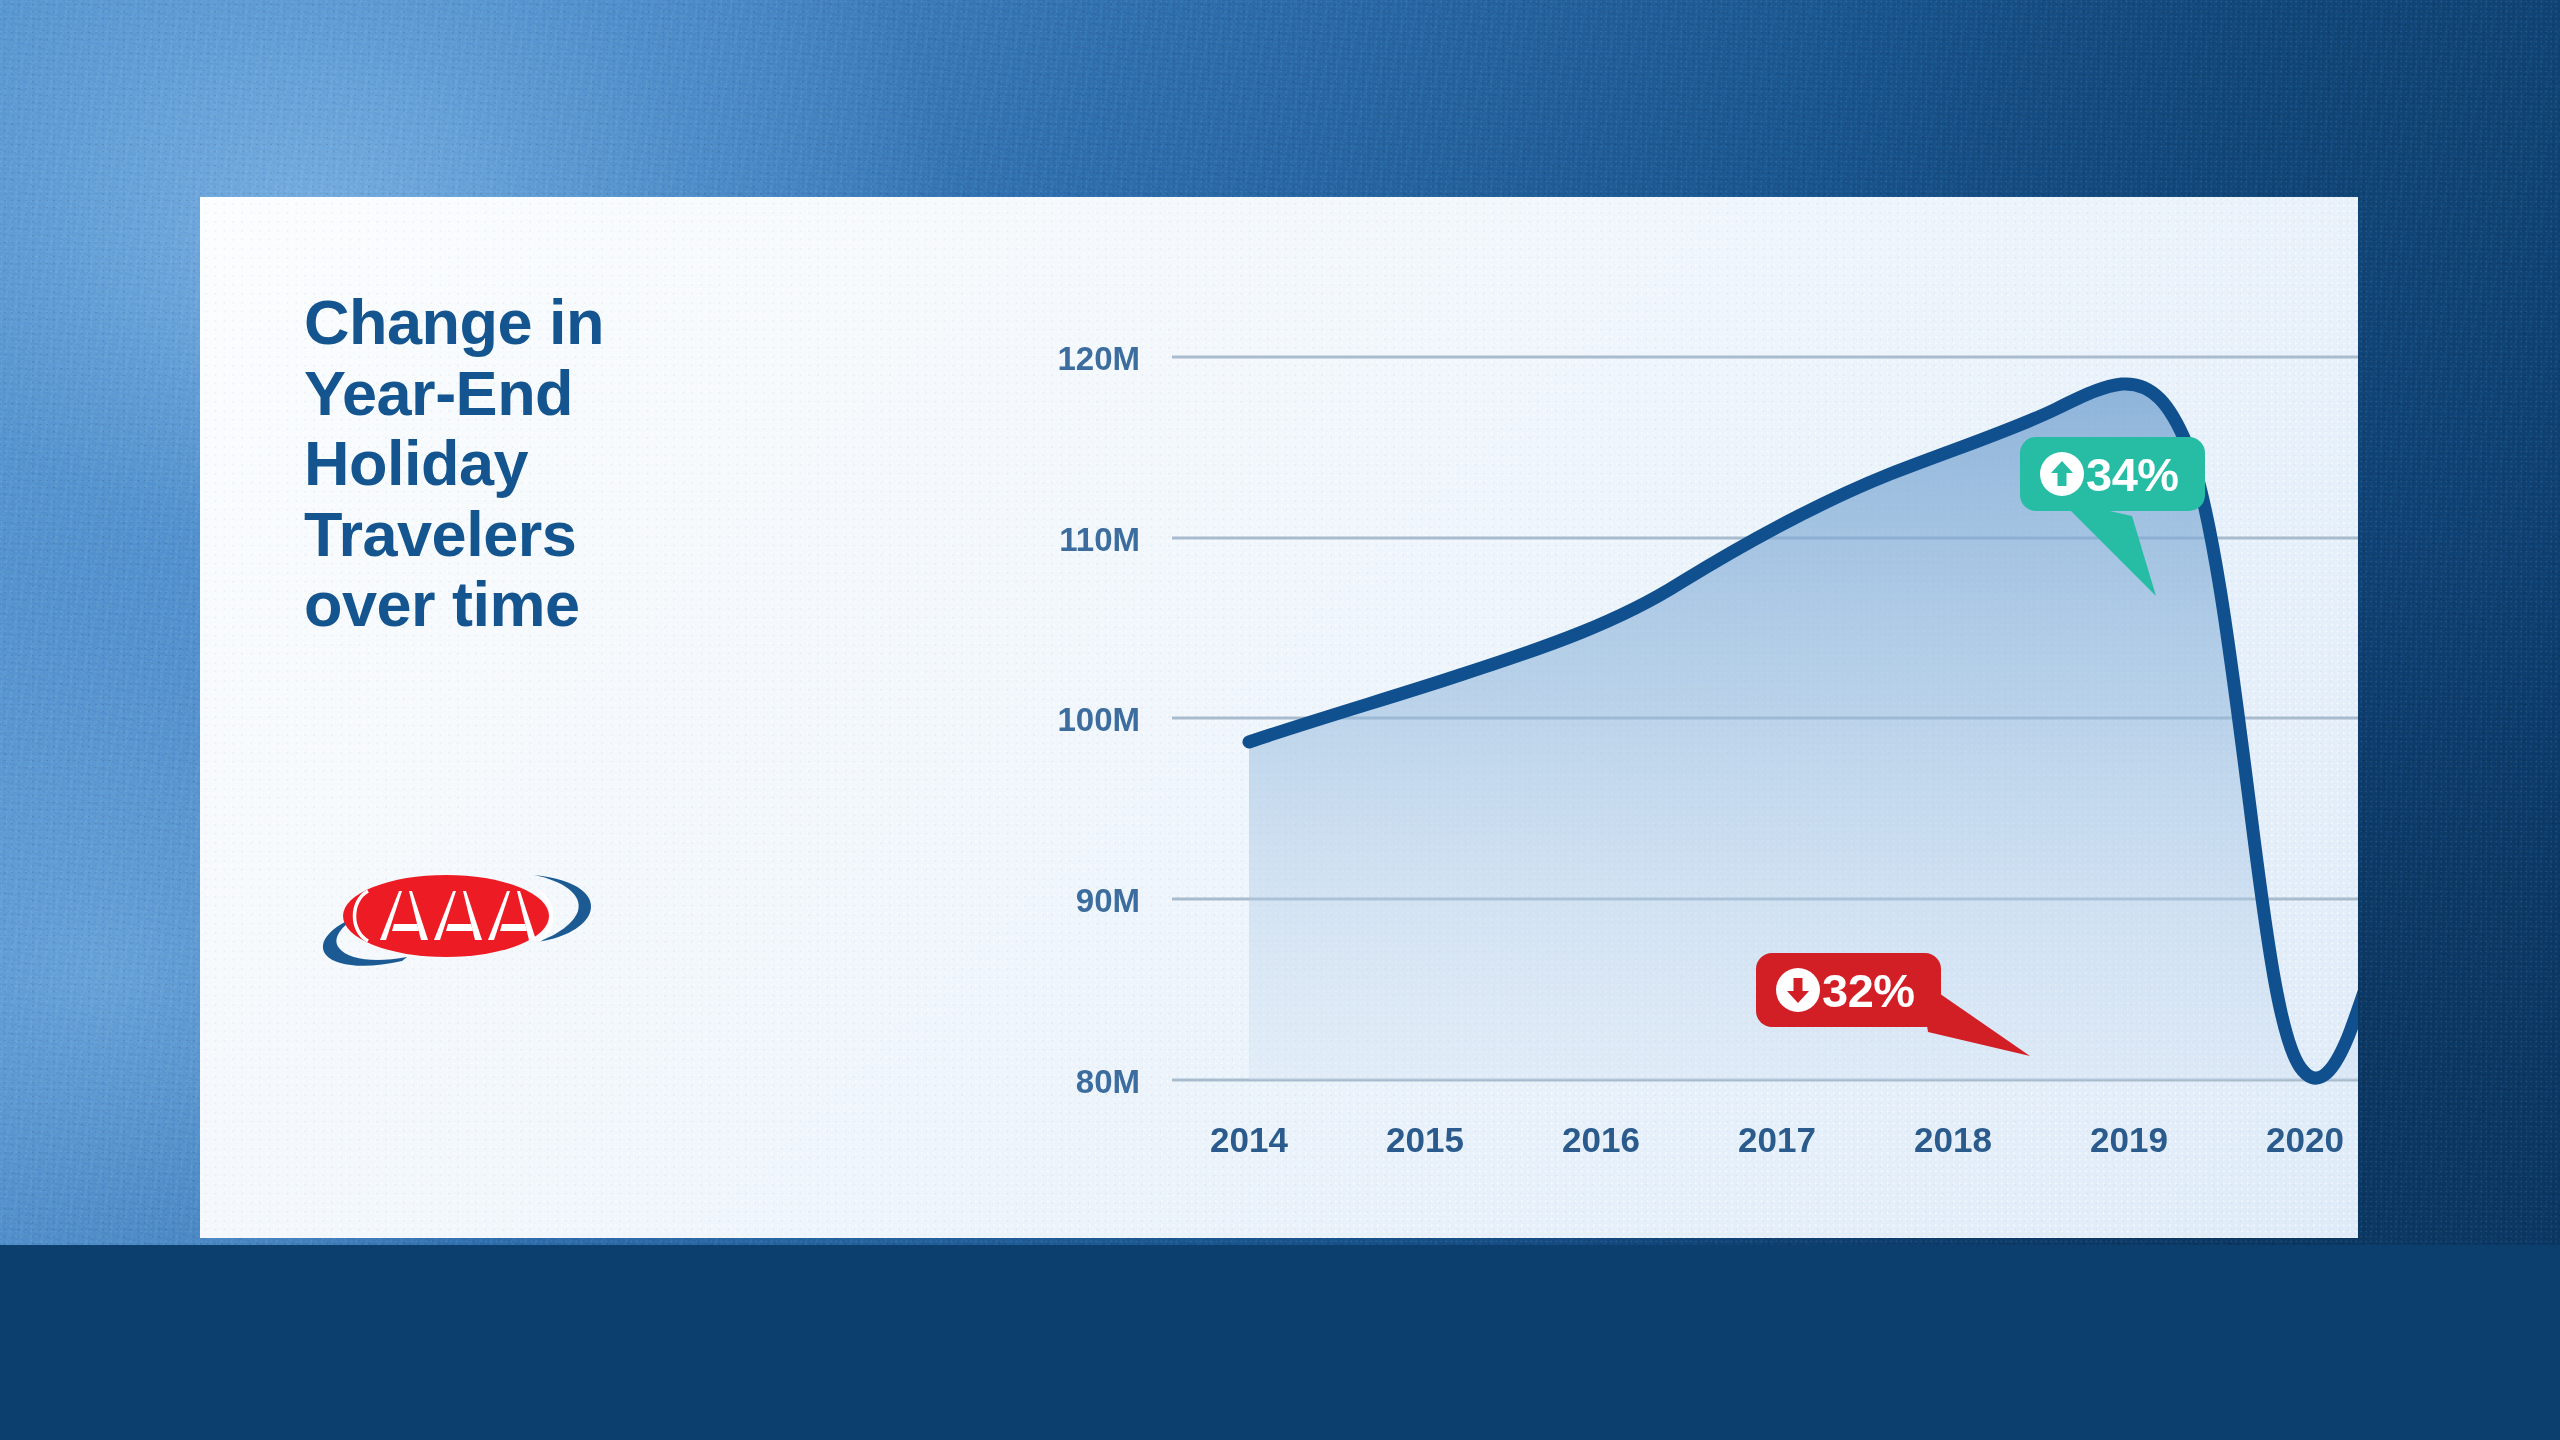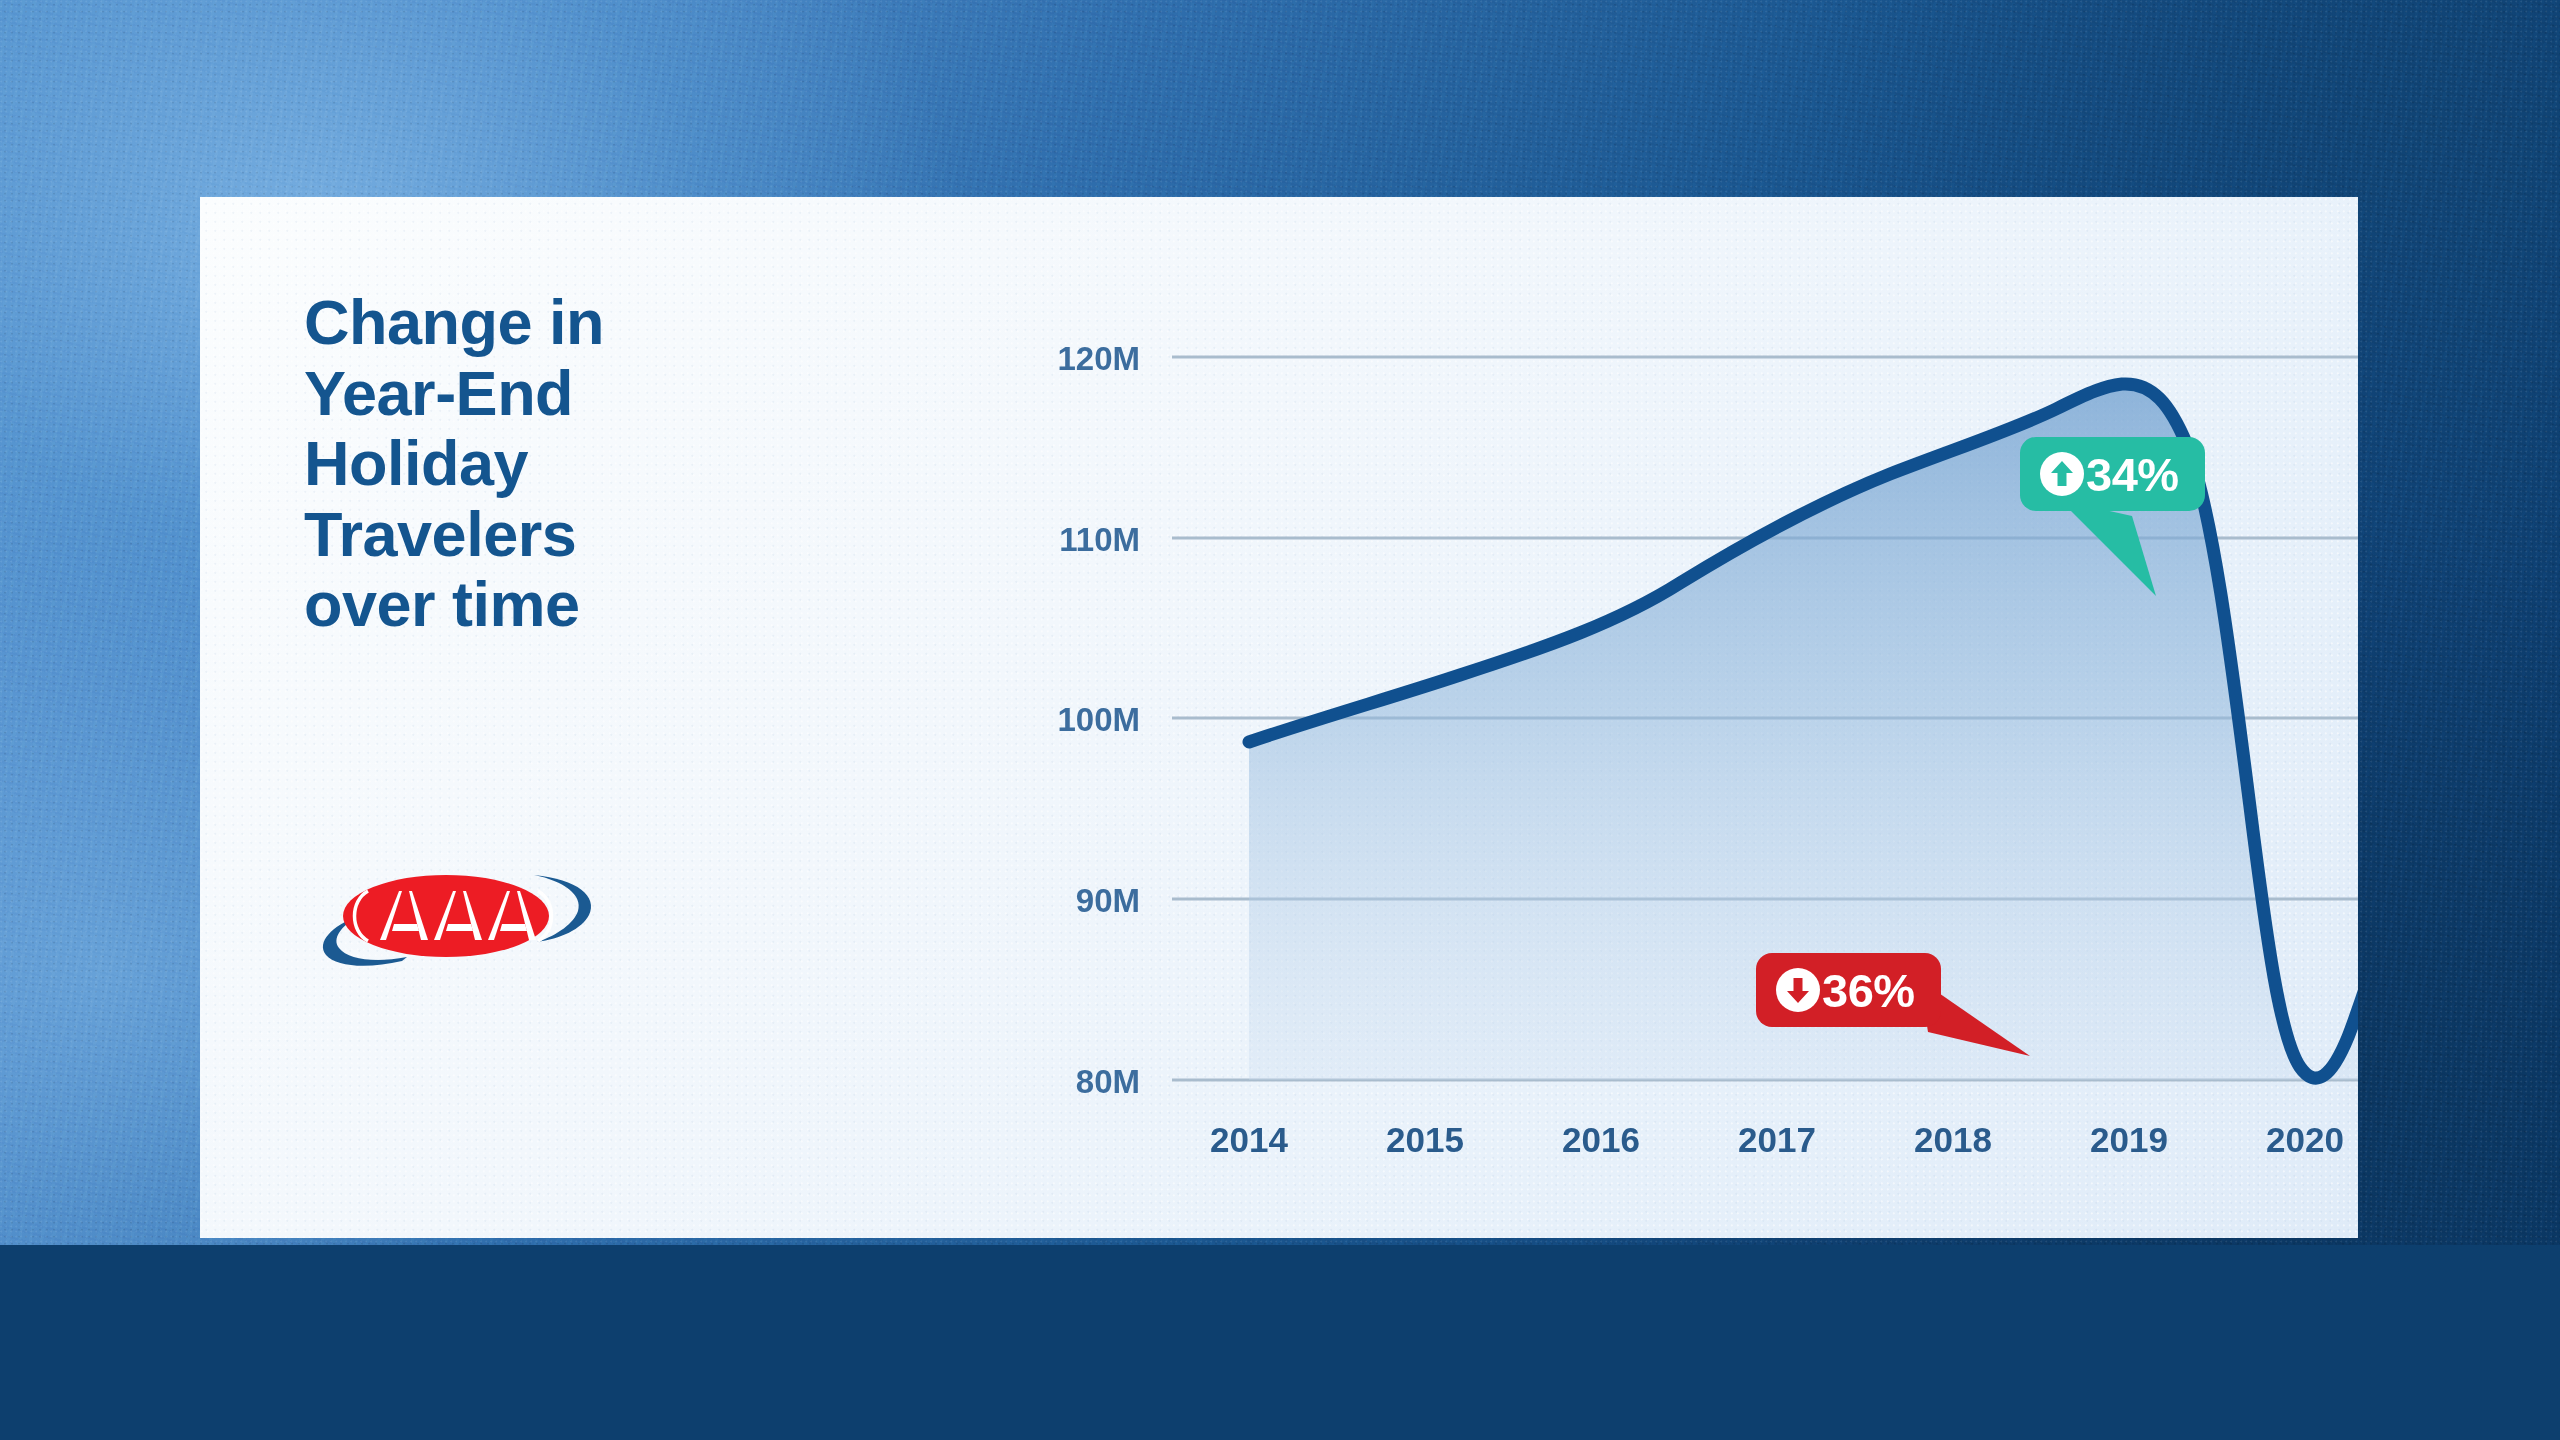--- a/index.html
+++ b/index.html
@@ -279,16 +279,16 @@
       <path d="M24 11 L35 23 L28.5 23 L28.5 36 L19.5 36 L19.5 23 L13 23 Z" fill="#26bda4"></path>
     </svg>
     <span>34%</span>
   </div>
 
   <div class="badge badge-down">
     <svg class="arrow-circ" viewBox="0 0 48 48">
       <circle cx="24" cy="24" r="22" fill="#ffffff"></circle>
       <path d="M24 37 L13 25 L19.5 25 L19.5 12 L28.5 12 L28.5 25 L35 25 Z" fill="#d21f26"></path>
     </svg>
-    <span>36%</span>
+    <span>32%</span>
   </div>
 
 </div>
 
 </body></html>

